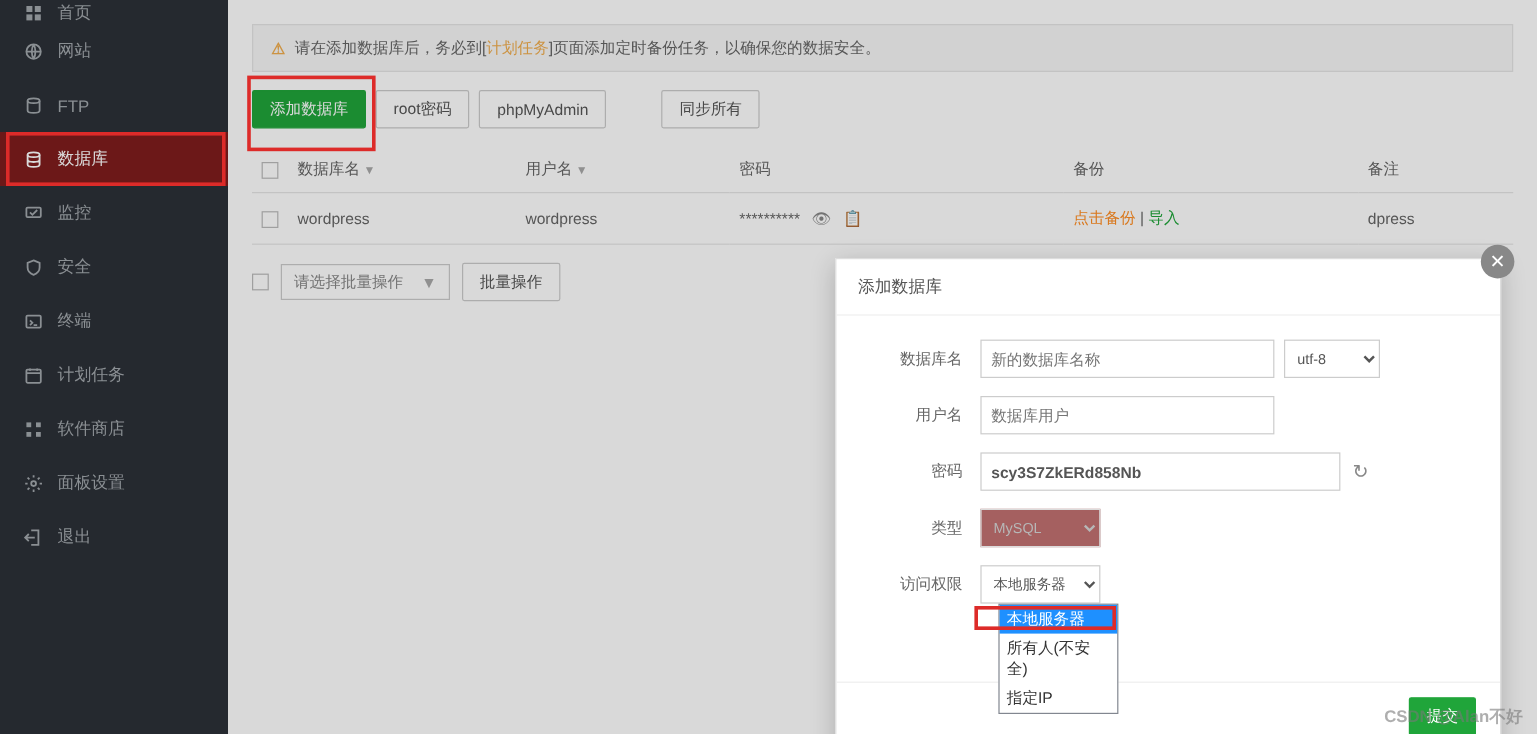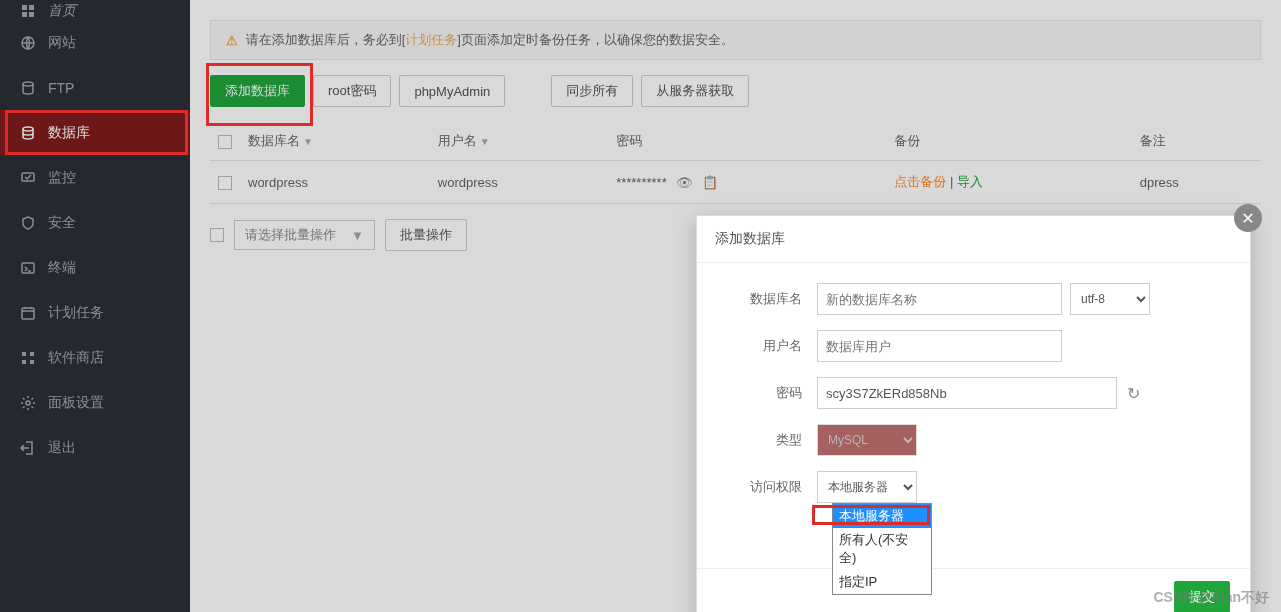--- a/index.html
+++ b/index.html
@@ -28,37 +28,37 @@
 .select-like { display: inline-flex; align-items: center; border: 1px solid #ccc; height: 30px; padding: 0 10px; color: #888; background: #fff; }
 .overlay { position: absolute; inset: 0; background: rgba(0,0,0,0.15); }
 .modal { position: absolute; right: 30px; top: 215px; width: 555px; background: #fff; border: 1px solid #ddd; box-shadow: 0 5px 20px rgba(0,0,0,0.2); }
 .modal-title { padding: 14px 18px; font-size: 14px; color: #555; border-bottom: 1px solid #eee; }
 .modal-close { position: absolute; right: -12px; top: -12px; width: 28px; height: 28px; border-radius: 50%; background: #888; color: #fff; display: flex; align-items: center; justify-content: center; font-size: 16px; cursor: pointer; }
 .modal-body { padding: 20px 30px 10px 30px; }
 .form-row { display: flex; align-items: center; margin-bottom: 15px; }
 .form-label { width: 90px; text-align: right; padding-right: 15px; color: #666; }
 .form-input { height: 32px; border: 1px solid #ccc; padding: 0 8px; font-size: 13px; color: #555; }
 .form-input.w1 { width: 245px; }
-.form-input.w2 { width: 300px; }
+.form-input.w2 { width: 300px; font-weight: bold; }
 .form-select { height: 32px; border: 1px solid #ccc; background: #fff; padding: 0 6px; font-size: 12px; color: #555; }
 .form-select.w-sm { width: 80px; margin-left: 8px; }
 .form-select.w-med { width: 100px; }
 .form-select.disabled { background: #7f1d1d; color: #999; }
 .dropdown-list { position: absolute; border: 1px solid #828790; background: #fff; width: 100px; }
 .dropdown-list div { padding: 3px 6px; font-size: 13px; color: #333; }
 .dropdown-list .sel { background: #1e90ff; color: #fff; }
 .modal-footer { display: flex; justify-content: flex-end; gap: 10px; padding: 12px 20px; border-top: 1px solid #eee; }
 .highlight-red { position: absolute; border: 3px solid #dd2b29; pointer-events: none; }
 .watermark { position: absolute; bottom: 5px; right: 12px; color: rgba(120,120,120,0.6); font-size: 14px; font-weight: bold; }
 </style>
 </head>
 <body>
 
 <div class="sidebar">
-  <div class="sidebar-item" style="height:20px; padding-top:1px;font-style:italic;">
+  <div class="sidebar-item" style="height:20px; padding-top:1px;">
     <span class="sidebar-icon">
       <svg viewBox="0 0 16 16" width="16" height="16" fill="currentColor">
           <rect x="2" y="2" width="5" height="5"></rect>
           <rect x="9" y="2" width="5" height="5"></rect>
           <rect x="2" y="9" width="5" height="5"></rect>
           <rect x="9" y="9" width="5" height="5"></rect>
         </svg>
     </span>
     <span>首页</span>
   </div>
@@ -161,21 +161,20 @@
     <span class="alert-link">计划任务</span>
     <span>]页面添加定时备份任务，以确保您的数据安全。</span>
   </div>
 
   <div class="toolbar">
     <button class="btn primary">添加数据库</button>
     <button class="btn">root密码</button>
     <button class="btn">phpMyAdmin</button>
     <span class="gap"></span>
     <button class="btn">同步所有</button>
-    <button class="btn">从服务器获取</button>
   </div>
 
   <table class="data-table">
     <thead>
       <tr>
         <th style="width:30px"><span class="chk"></span></th>
         <th><span>数据库名</span><span class="sort-icon">▼</span></th>
         <th><span>用户名</span><span class="sort-icon">▼</span></th>
         <th>密码</th>
         <th>备份</th>

